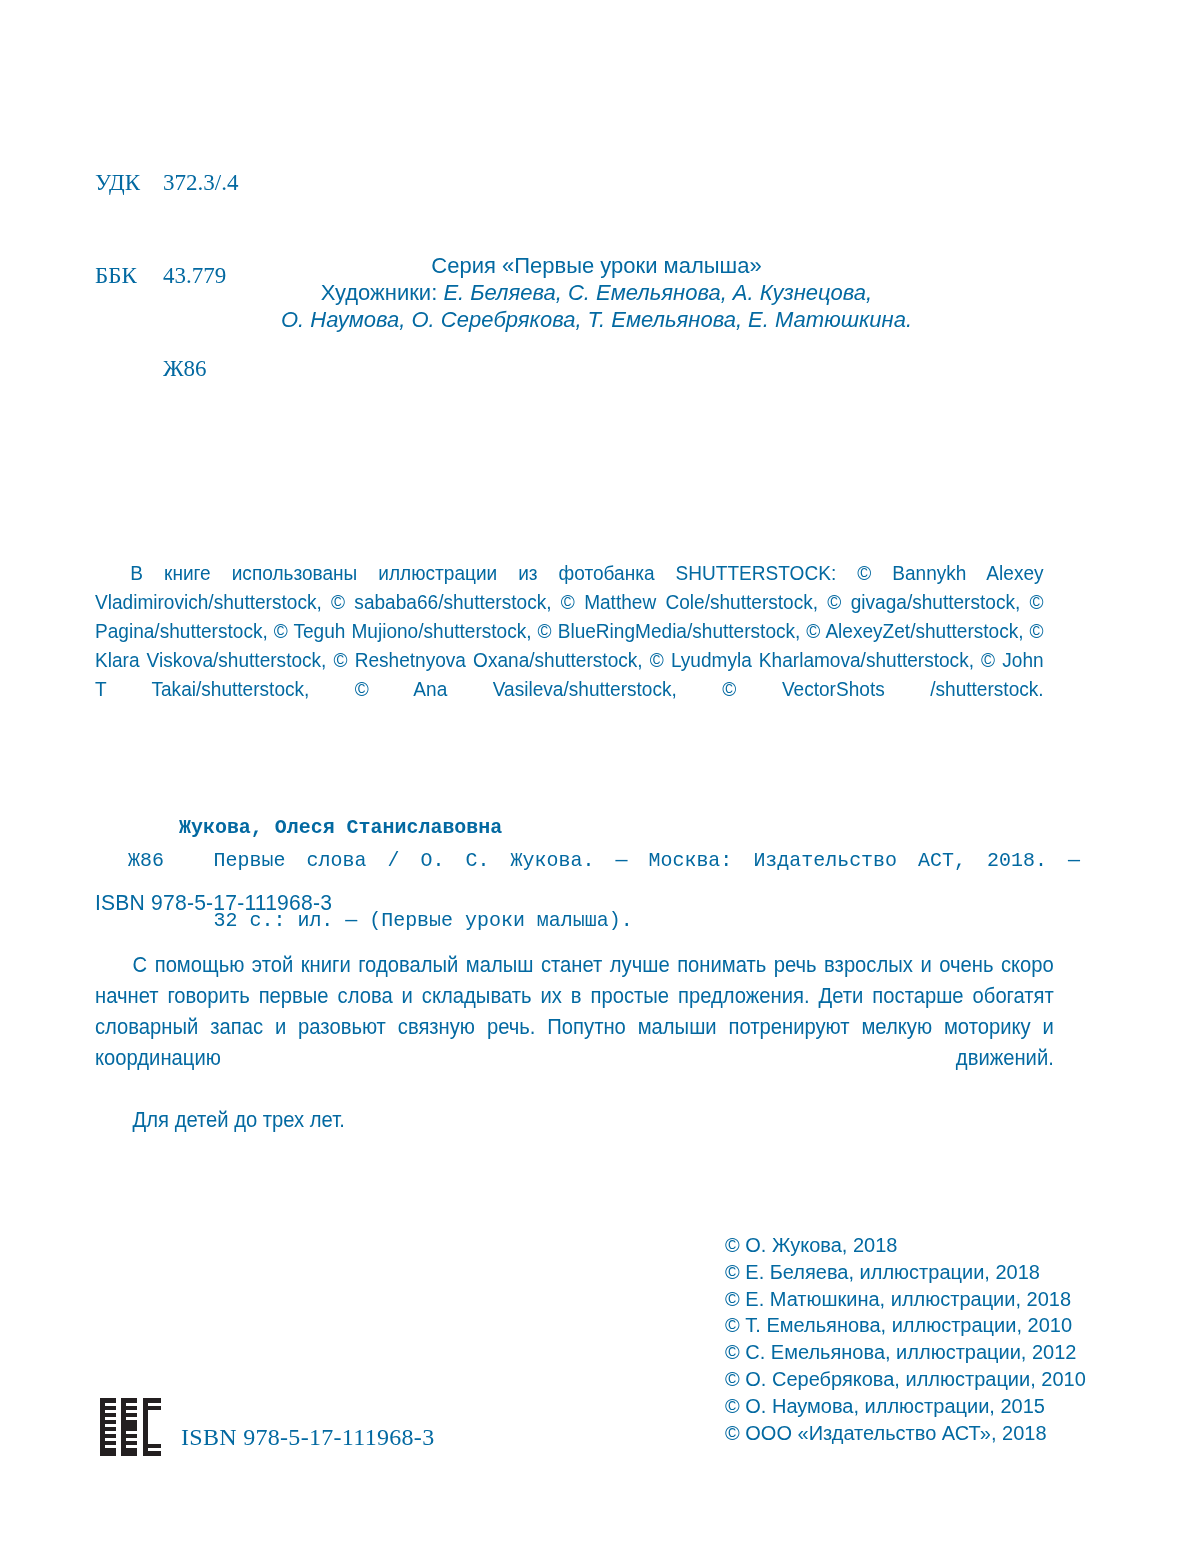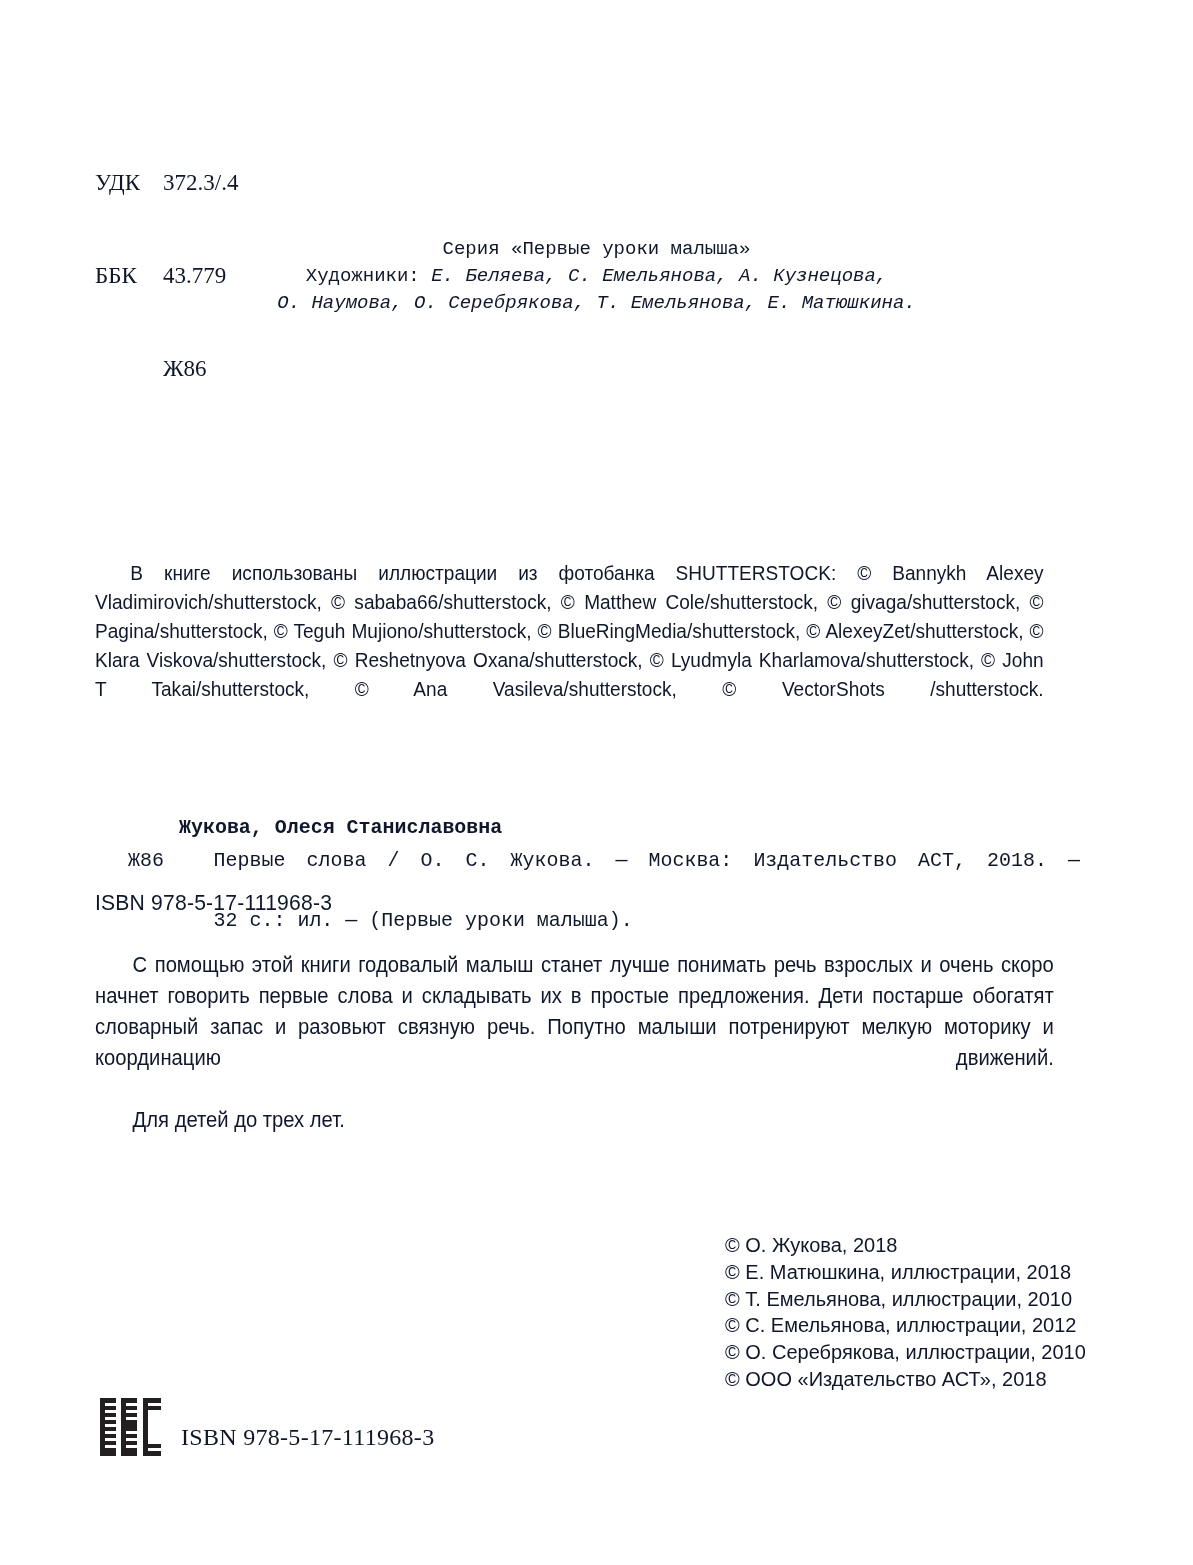--- a/index.html
+++ b/index.html
@@ -6,21 +6,21 @@
     margin: 0;
     padding: 0;
     background: #ffffff;
   }
   .page {
     position: relative;
     width: 1193px;
     height: 1560px;
     background: #ffffff;
     overflow: hidden;
-    color: #0f172a;
+    color: #0369a1;
   }
 
   
   .udc-block {
     position: absolute;
     left: 95px;
     top: 105px;
     font-family: "Liberation Serif", "DejaVu Serif", serif;
     font-size: 23px;
     line-height: 31px;
@@ -28,25 +28,25 @@
   }
   .udc-row { display: flex; }
   .udc-label { width: 68px; }
   .udc-value { }
   .udc-row.indented .udc-label { visibility: hidden; }
 
   
   .series-block {
     position: absolute;
     left: 0;
-    top: 236px;
+    top: 252px;
     width: 1193px;
     text-align: center;
-    font-family: Liberation Mono, monospace;
-    font-size: 19px;
+    font-family: Liberation Sans, sans-serif;
+    font-size: 22px;
     line-height: 27px;
   }
   .series-title { }
   .artists-lead { font-style: normal; }
   .artists-names { font-style: italic; }
 
   
   .credits-block {
     position: absolute;
     left: 95px;
@@ -218,24 +218,26 @@
 
   <div class="isbn-main">ISBN  978-5-17-111968-3</div>
 
   <div class="annotation-block">
     <p class="annotation-main">С помощью этой книги годовалый малыш станет лучше понимать речь взрослых и очень скоро начнет говорить первые слова и складывать их в простые предложения. Дети постарше обогатят словарный запас и разовьют связную речь. Попутно малыши потренируют мелкую моторику и координацию движений.</p>
     <p class="annotation-audience">Для детей до трех лет.</p>
   </div>
 
   <div class="copyright-block">
     <span class="copyright-line">© О. Жукова, 2018</span>
+    <span class="copyright-line">© Е. Беляева, иллюстрации, 2018</span>
     <span class="copyright-line">© Е. Матюшкина, иллюстрации, 2018</span>
     <span class="copyright-line">© Т. Емельянова, иллюстрации, 2010</span>
     <span class="copyright-line">© С. Емельянова, иллюстрации, 2012</span>
     <span class="copyright-line">© О. Серебрякова, иллюстрации, 2010</span>
+    <span class="copyright-line">© О. Наумова, иллюстрации, 2015</span>
     <span class="copyright-line">© ООО «Издательство АСТ», 2018</span>
   </div>
 
   <div class="eac-mark">
     <svg width="64" height="58" viewBox="0 0 64 58" xmlns="http://www.w3.org/2000/svg">
       <g fill="#231f20">
 
         <rect x="1" y="0" width="16" height="58"></rect>
         <rect x="6" y="5" width="11" height="3" fill="#ffffff"></rect>
         <rect x="6" y="12" width="11" height="3" fill="#ffffff"></rect>

